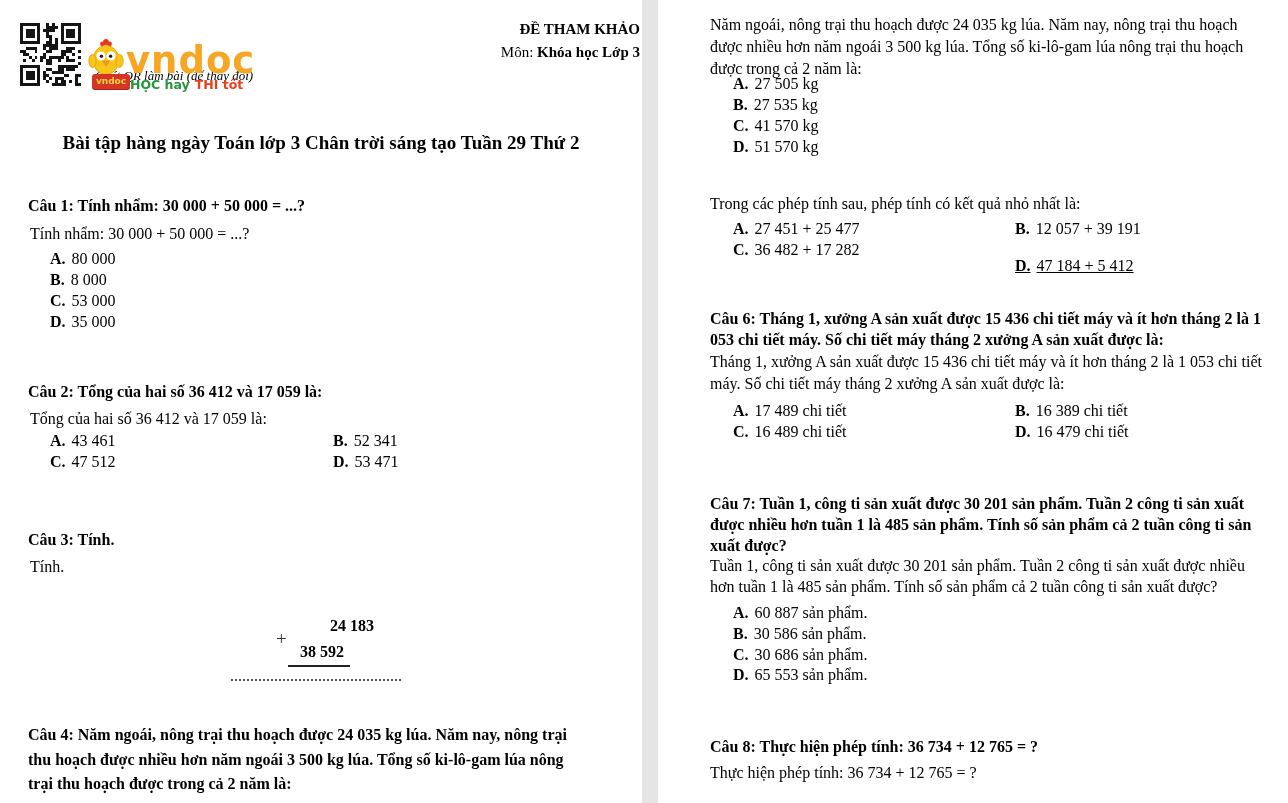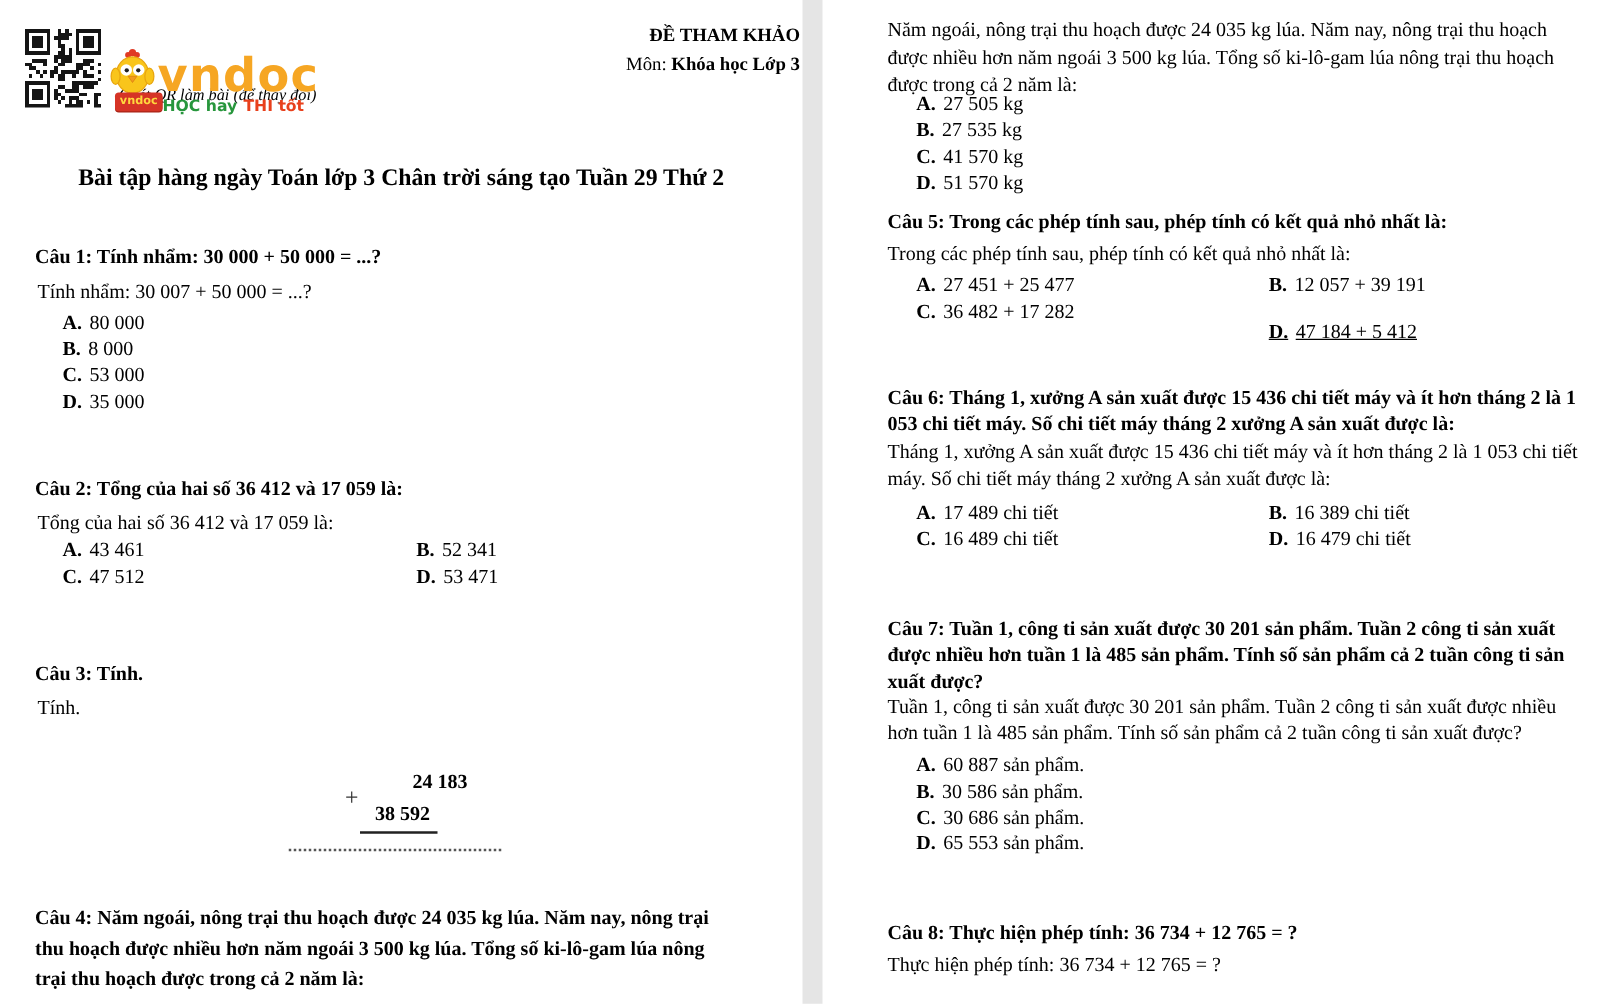--- a/index.html
+++ b/index.html
@@ -197,21 +197,21 @@
   </div>
 
   <div class="abs" id="exam-head">
     <div class="b">ĐỀ THAM KHẢO</div>
     <div id="exam-sub"><span>Môn: </span><span class="b">Khóa học Lớp 3</span></div>
   </div>
 
   <div class="abs" id="worksheet-title">Bài tập hàng ngày Toán lớp 3 Chân trời sáng tạo Tuần 29 Thứ 2</div>
 
   <div class="abs qhdr" style="left:28px;top:195px;">Câu 1: Tính nhẩm: 30 000 + 50 000 = ...?</div>
-  <div class="abs qbody" style="left:30px;top:223px;">Tính nhẩm: 30 007 + 50 000 = ...?</div>
+  <div class="abs qbody" style="left:30px;top:223px;">Tính nhẩm: 30 000 + 50 000 = ...?</div>
   <div class="abs" style="left:50px;top:248px;">
     <div class="line21 opt"><span class="lbl">A.</span><span class="val">80 000</span></div>
     <div class="line21 opt"><span class="lbl">B.</span><span class="val">8 000</span></div>
     <div class="line21 opt"><span class="lbl">C.</span><span class="val">53 000</span></div>
     <div class="line21 opt"><span class="lbl">D.</span><span class="val">35 000</span></div>
   </div>
 
   <div class="abs qhdr" style="left:28px;top:381px;">Câu 2: Tổng của hai số 36 412 và 17 059 là:</div>
   <div class="abs qbody" style="left:30px;top:408px;">Tổng của hai số 36 412 và 17 059 là:</div>
   <div class="abs line21 opt" style="left:50px;top:430px;"><span class="lbl">A.</span><span class="val">43 461</span></div>
@@ -243,21 +243,20 @@
     <div>được nhiều hơn năm ngoái 3 500 kg lúa. Tổng số ki-lô-gam lúa nông trại thu hoạch</div>
     <div>được trong cả 2 năm là:</div>
   </div>
   <div class="abs" style="left:75px;top:73px;">
     <div class="line21 opt"><span class="lbl">A.</span><span class="val">27 505 kg</span></div>
     <div class="line21 opt"><span class="lbl">B.</span><span class="val">27 535 kg</span></div>
     <div class="line21 opt"><span class="lbl">C.</span><span class="val">41 570 kg</span></div>
     <div class="line21 opt"><span class="lbl">D.</span><span class="val">51 570 kg</span></div>
   </div>
 
-  <div class="abs qhdr" style="left:52px;top:167px;">Câu 5: Trong các phép tính sau, phép tính có kết quả nhỏ nhất là:</div>
   <div class="abs qbody" style="left:52px;top:193px;">Trong các phép tính sau, phép tính có kết quả nhỏ nhất là:</div>
   <div class="abs line21 opt" style="left:75px;top:218px;"><span class="lbl">A.</span><span class="val">27 451 + 25 477</span></div>
   <div class="abs line21 opt" style="left:357px;top:218px;"><span class="lbl">B.</span><span class="val">12 057 + 39 191</span></div>
   <div class="abs line21 opt" style="left:75px;top:239px;"><span class="lbl">C.</span><span class="val">36 482 + 17 282</span></div>
   <div class="abs line21 opt" style="left:357px;top:255px;text-decoration:underline;"><span class="lbl">D.</span><span class="val">47 184 + 5 412</span></div>
 
   <div class="abs para b" style="left:52px;top:308px;font-size:16px;line-height:21px;">
     <div>Câu 6: Tháng 1, xưởng A sản xuất được 15 436 chi tiết máy và ít hơn tháng 2 là 1</div>
     <div>053 chi tiết máy. Số chi tiết máy tháng 2 xưởng A sản xuất được là:</div>
   </div>

